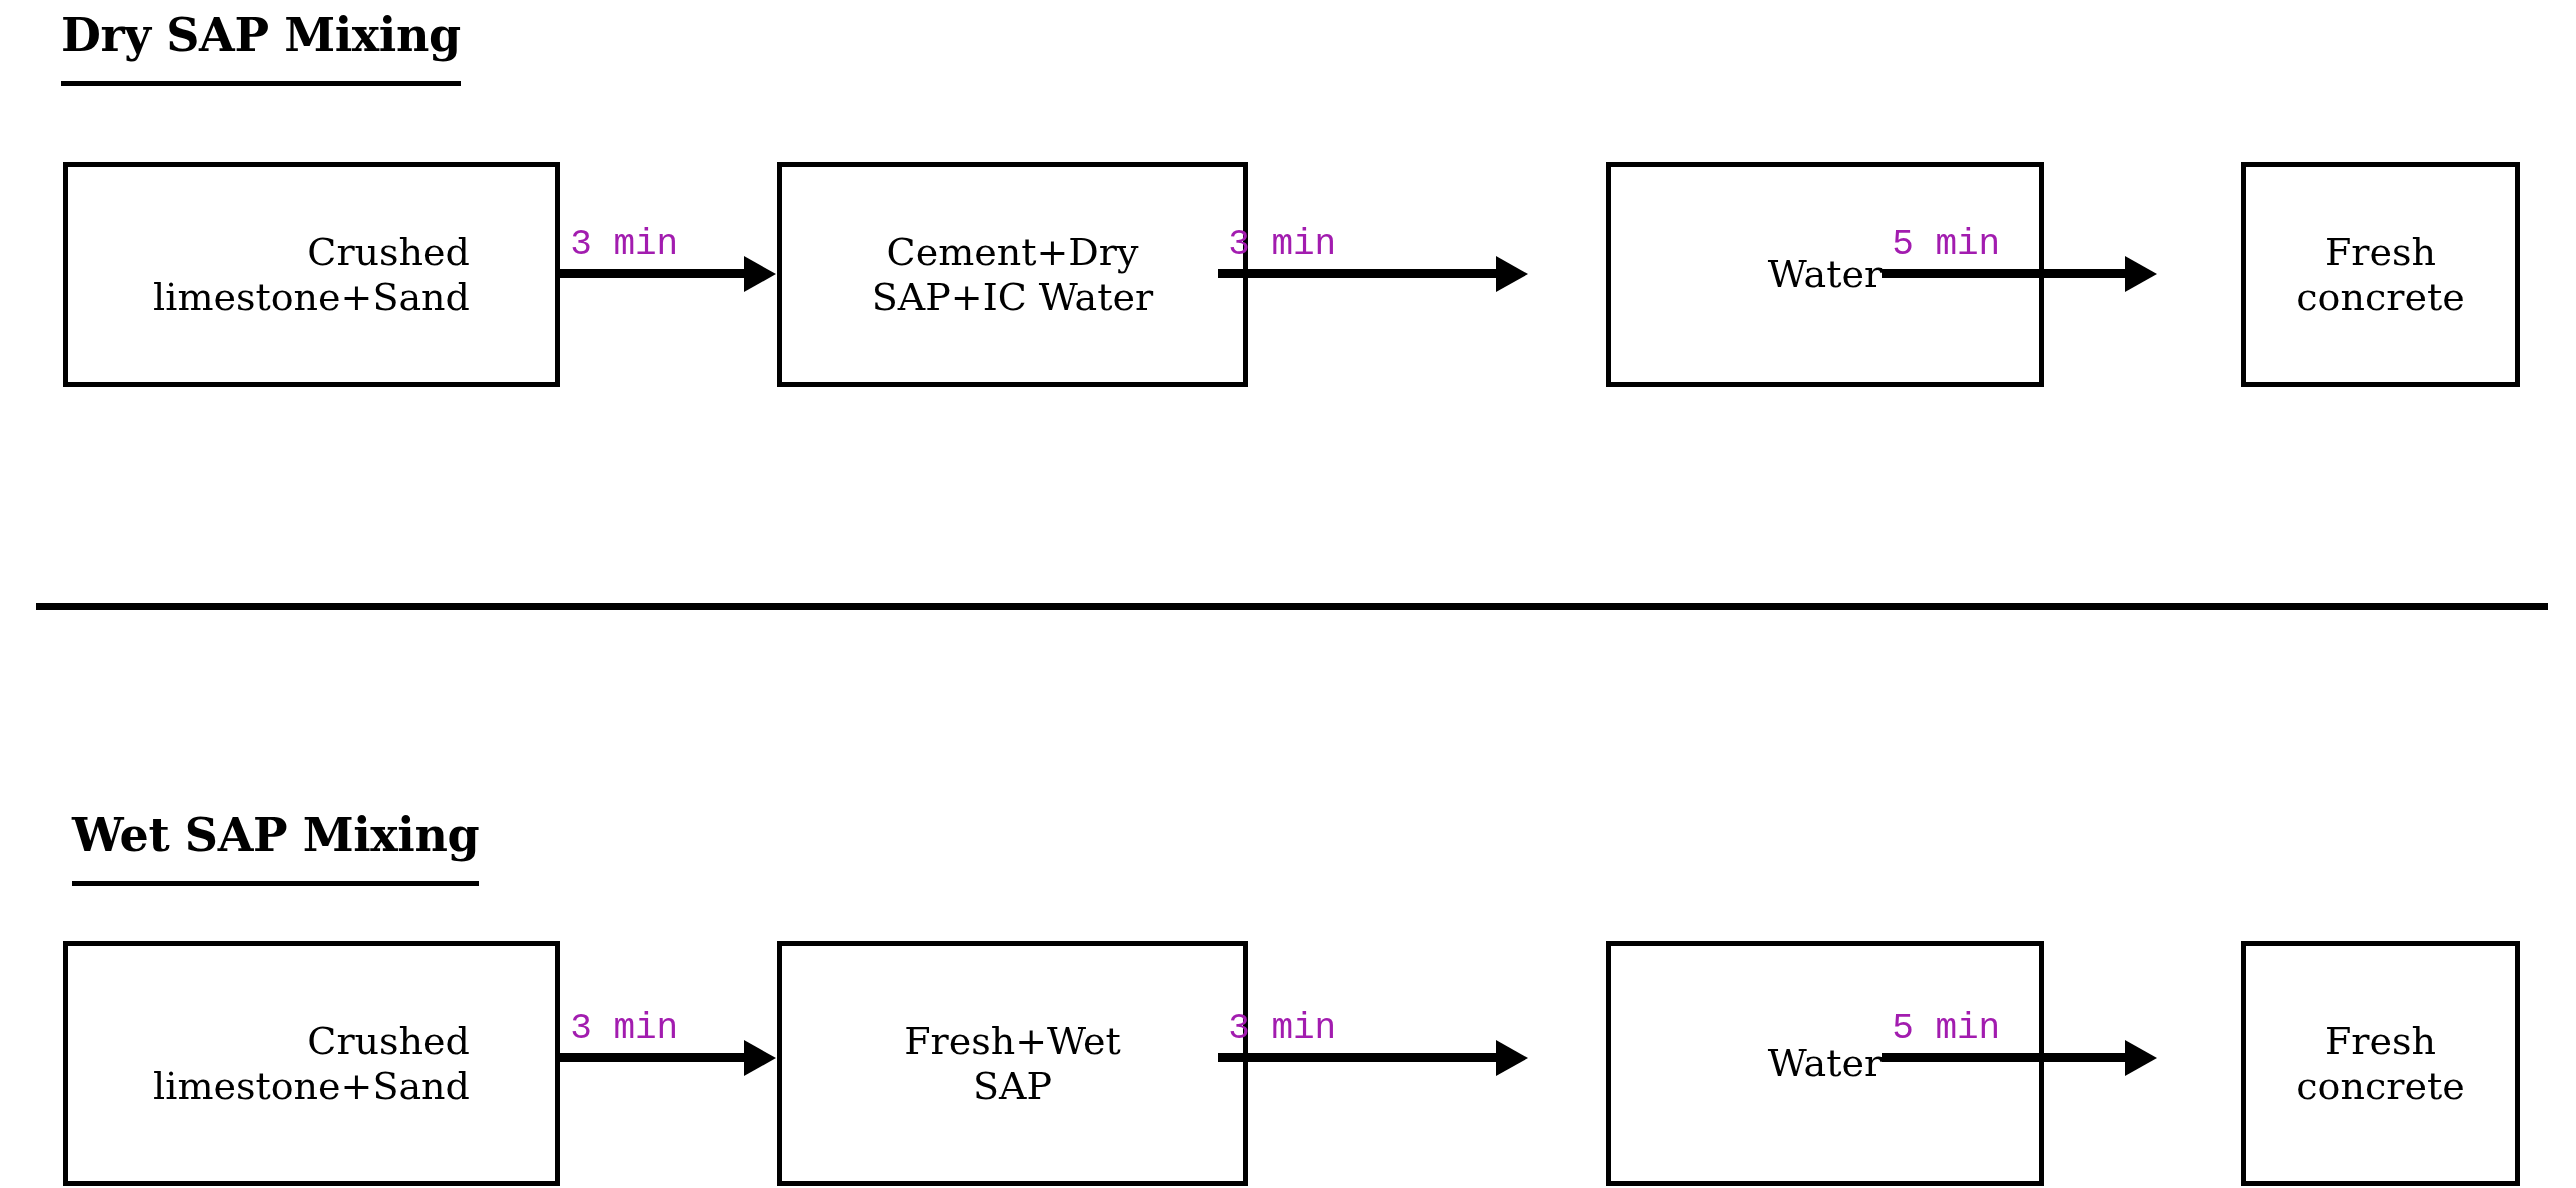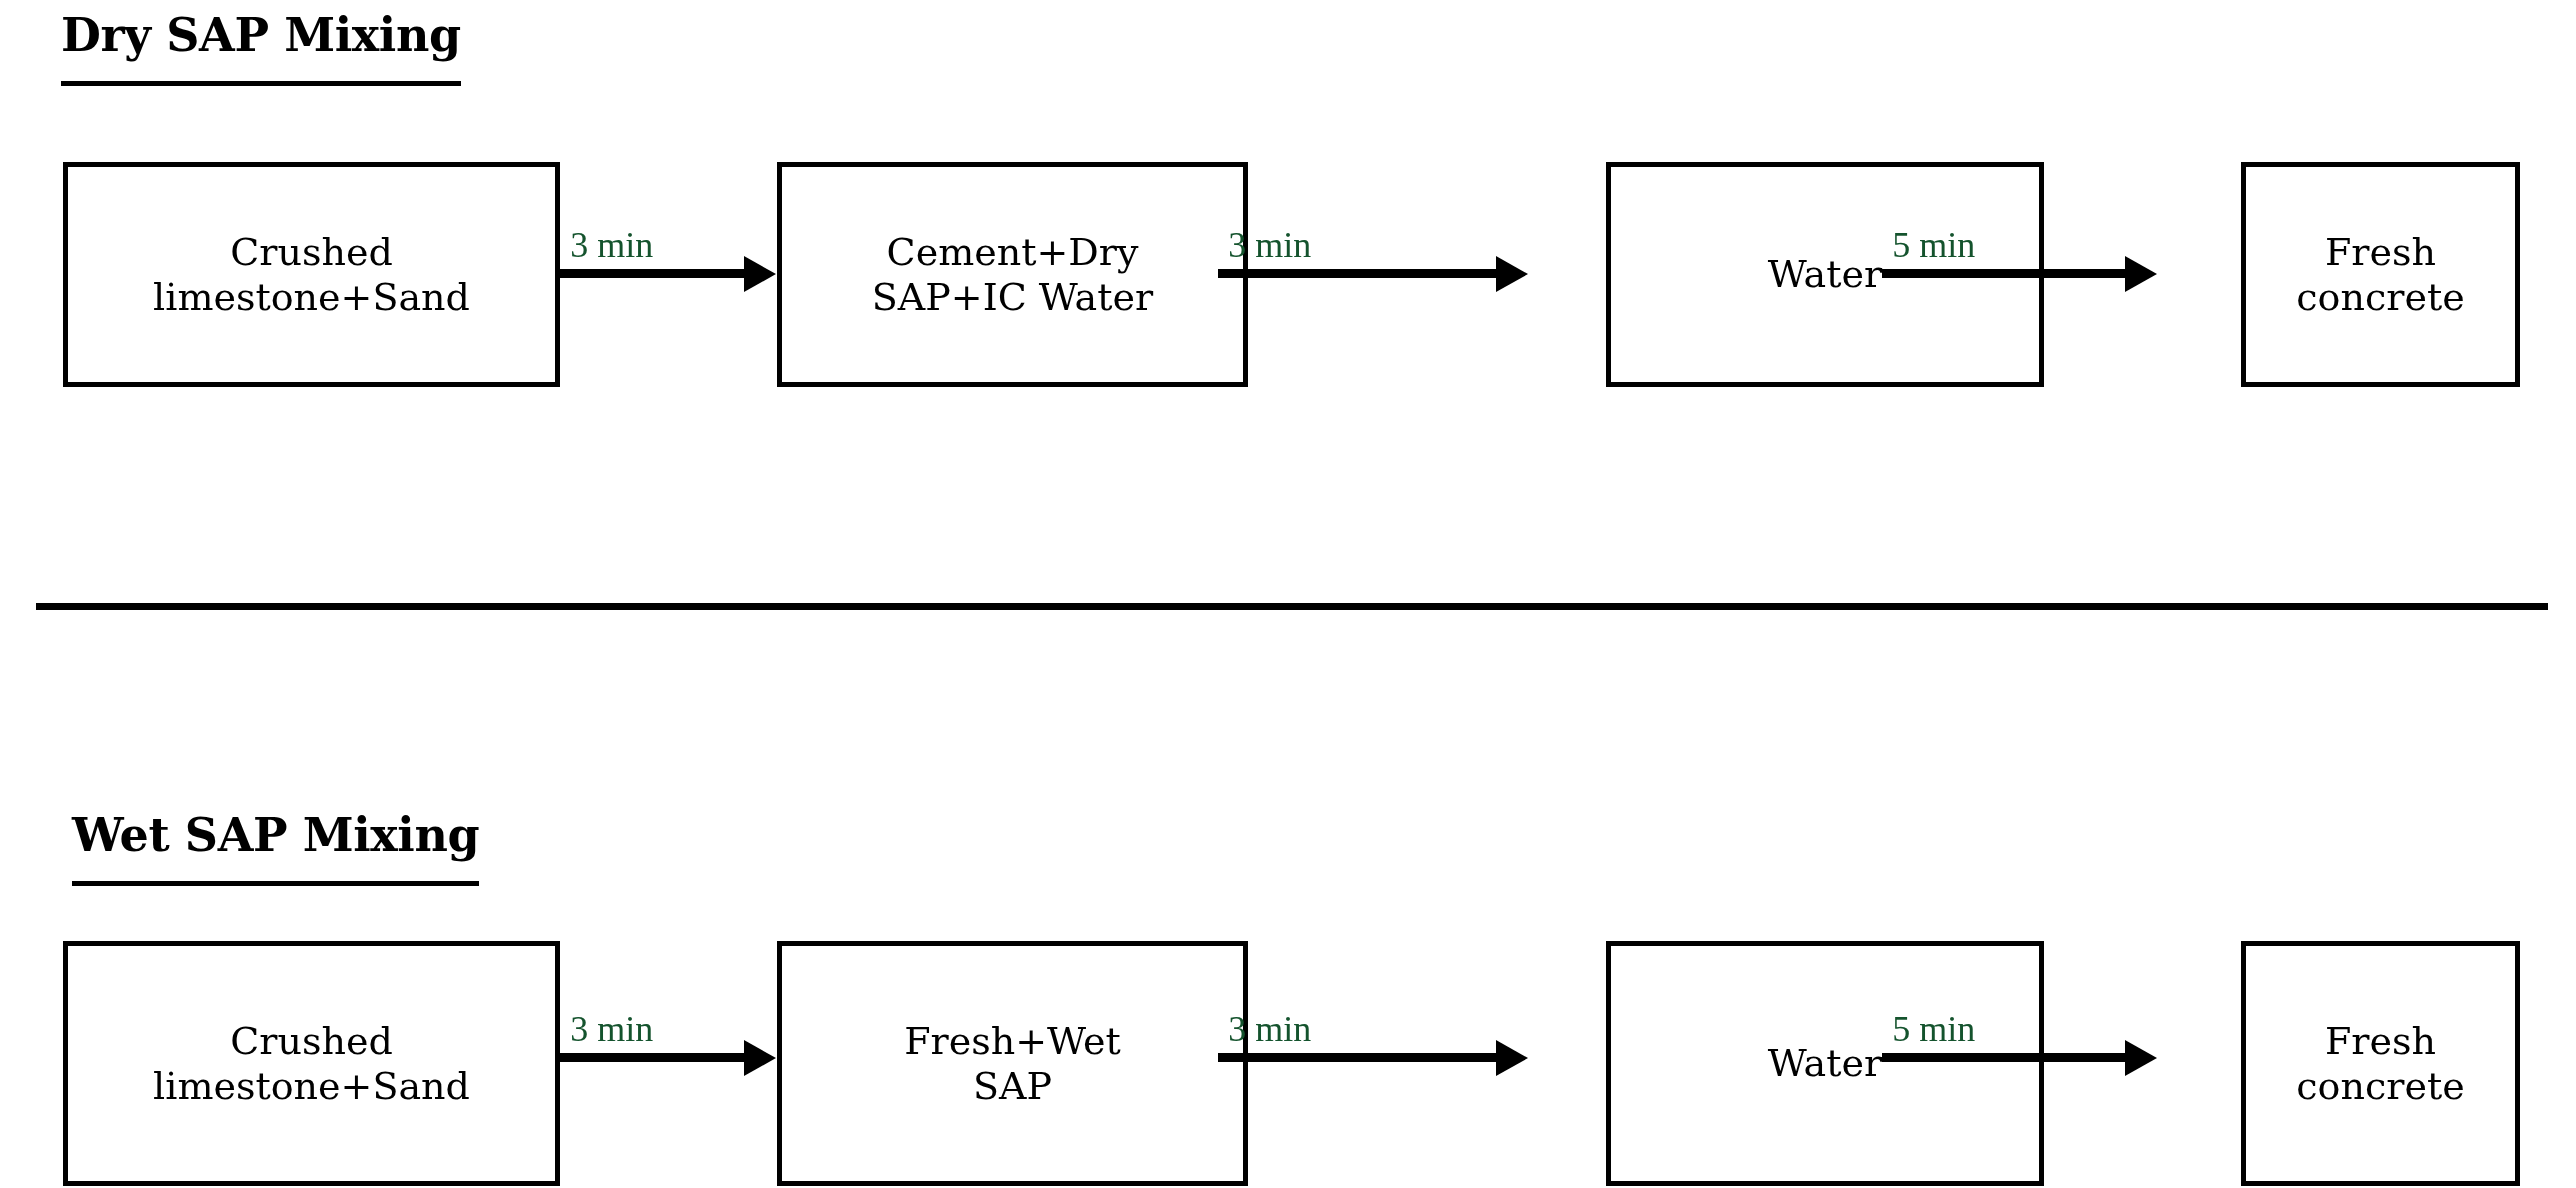--- a/index.html
+++ b/index.html
@@ -66,21 +66,21 @@
     font-family: "DejaVu Serif", "Liberation Serif", serif;
     font-weight: normal;
     font-size: 38px;
     line-height: 1.17;
     color: #000000;
     padding: 0 8.5px;
     white-space: pre-line;
   }
 
   
-  .box-1 { left: 63px;   width: 497px; }
+  .box-1 { left: 63px;   width: 497px; text-align: right; }
   .box-2 { left: 777px;  width: 471px; }
   .box-3 { left: 1606px; width: 438px; }
   .box-4 { left: 2241px; width: 279px; }
 
   #row-dry .proc-box { top: 5.1px; height: 225px; }
   #row-wet .proc-box { top: 5.1px; height: 245px; }
 
   
   .arrow {
     position: absolute;
@@ -99,24 +99,24 @@
     width: 0;
     height: 0;
     border-top: 18px solid transparent;
     border-bottom: 18px solid transparent;
     border-left: 32px solid #000000;
   }
   .arrow .arrow-label {
     position: absolute;
     bottom: 39px;
     left: 10.2px;
-    font-family: Liberation Serif, serif;
+    font-family: Liberation Mono, monospace;
     font-size: 36px;
     line-height: 1;
-    color: #14532d;
+    color: #a21caf;
     white-space: nowrap;
   }
 
   
   .arrow-1 { left: 560px;  width: 217px; }
   .arrow-2 { left: 1218px; width: 310px; }
   .arrow-3 { left: 1882px; width: 275px; text-align: right; }
 
   .arrow-1 .shaft { width: 184px; }
   .arrow-2 .shaft { width: 278px; }

